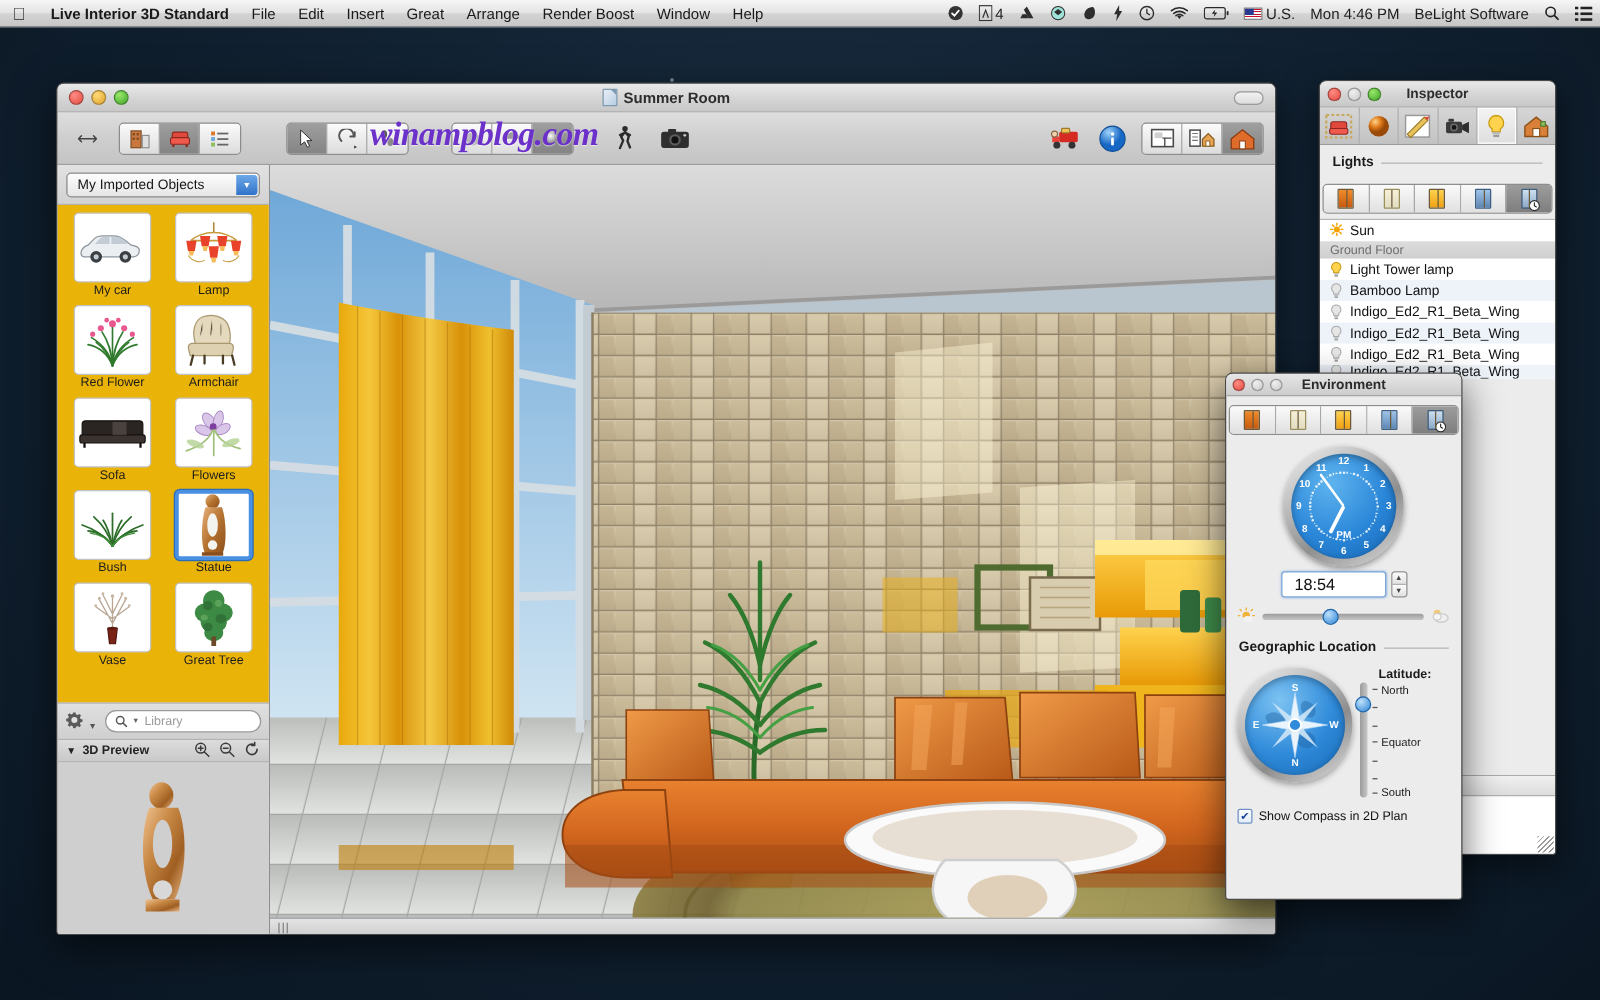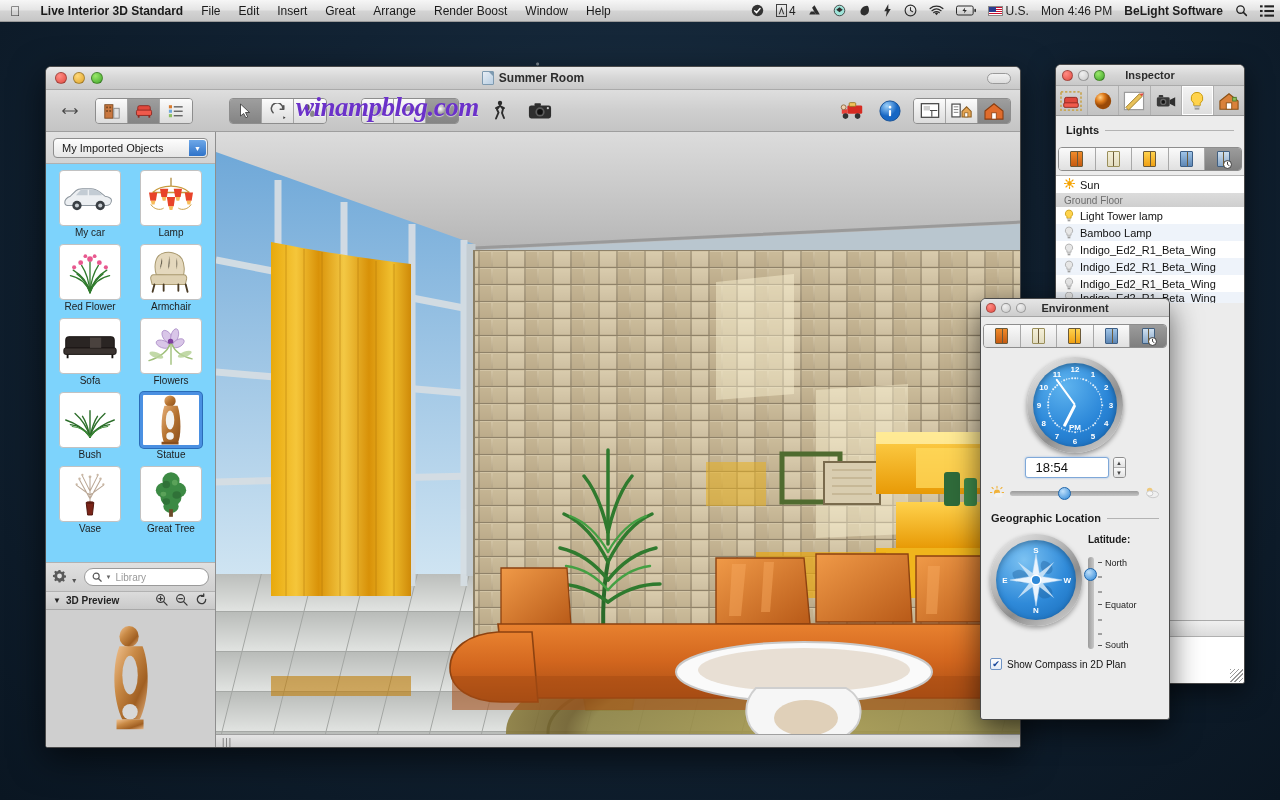--- a/index.html
+++ b/index.html
@@ -118,21 +118,21 @@
     background:linear-gradient(to bottom,#fdfdfd,#e6e6e6);
     display:flex; align-items:center; padding-left:8px;
     font-size:11px; color:#161616; position:relative;
   }
   .popup .pb {
     position:absolute; right:1px; top:1px; bottom:1px; width:17px;
     background:linear-gradient(to bottom,#6ea8e8,#2f73c9);
     border-radius:0 3px 3px 0; display:flex; align-items:center; justify-content:center;
     color:#fff; font-size:7px;
   }
-  .grid { flex:1; padding:6px 5px 0; display:grid; grid-template-columns:1fr 1fr; gap:2px 3px; align-content:start; background:#7dd3fc; overflow:hidden; }
+  .grid { flex:1; padding:6px 5px 0; display:grid; grid-template-columns:1fr 1fr; gap:2px 3px; align-content:start; background:#eab308; overflow:hidden; }
   .cell { text-align:center; }
   .thumb {
     width:62px; height:56px; margin:0 auto;
     background:#fff; border:1px solid #c2c2c2; border-radius:4px;
     display:flex; align-items:center; justify-content:center; overflow:hidden;
   }
   .cell.sel .thumb { border:3px solid #4a90e2; box-shadow:0 0 0 1px #2a6cb8; }
   .clabel { font-size:10px; color:#1d1d1d; margin:1px 0 4px; }
   .lib-search { padding:5px 6px; background:linear-gradient(to bottom,#e0e0e0,#cfcfcf); border-top:1px solid #b2b2b2; display:flex; align-items:center; gap:6px; }
   .gear { font-size:13px; color:#555; }
@@ -244,21 +244,21 @@
     padding:6px; box-shadow:0 2px 5px rgba(0,0,0,.35);
   }
   .cface2 {
     width:100%; height:100%; border-radius:50%; position:relative;
     background:radial-gradient(circle at 35% 25%,#7cc2f2 0%,#2f8ad9 55%,#1769b6 100%);
     box-shadow:inset 0 2px 6px rgba(0,0,0,.3);
     display:flex; align-items:center; justify-content:center;
   }
   .cface2 .lbl { position:absolute; color:#fff; font-size:8px; font-weight:bold; transform:translate(-50%,-50%); }
   .latcol { flex:1; display:flex; flex-direction:column; }
-  .latlabel { font-size:10px; font-weight:bold; color:#1b1b1b; text-align:left; margin-bottom:12px; }
+  .latlabel { font-size:10px; font-weight:bold; color:#1b1b1b; text-align:center; margin-bottom:1px; }
   .latbody { display:flex; gap:4px; flex:1; }
   .vtrack { width:6px; border-radius:3px; background:linear-gradient(to right,#9b9b9b,#c8c8c8); position:relative; height:92px; }
   .vknob { position:absolute; left:-4px; width:13px; height:13px; border-radius:50%;
     background:radial-gradient(circle at 35% 30%,#bfe0fb,#2b85d6); border:1px solid #1f66ab; }
   .ticks { position:relative; height:92px; flex:1; }
   .tick { position:absolute; left:0; display:flex; align-items:center; gap:3px; font-size:9px; color:#1b1b1b; transform:translateY(-50%); }
   .tick i { width:4px; height:1px; background:#555; display:block; }
   .checkrow { display:flex; align-items:center; gap:5px; padding:9px 9px 0; font-size:10px; color:#111; }
   .cb { width:12px; height:12px; border:1px solid #6f93c4; border-radius:2px;
     background:linear-gradient(to bottom,#fdfdfd,#e4ecf6); display:flex; align-items:center; justify-content:center;
@@ -334,21 +334,21 @@
           <rect x="0.6" y="0.6" width="20" height="10.8" rx="2" fill="none" stroke="#2b2b2b" stroke-width="1.2"></rect>
           <rect x="22" y="4" width="2" height="4" rx="1" fill="#2b2b2b"></rect>
           <path d="M11 2.4L7.6 6.6h2.6L9.6 9.6 13 5.4h-2.6z" fill="#2b2b2b"></path>
         </svg>
     </span>
     <span class="mr">
       <span class="flag"></span>
       <span>U.S.</span>
     </span>
     <span class="mr">Mon 4:46 PM</span>
-    <span class="mr" style="font-weight:bold;">BeLight Software</span>
+    <span class="mr" style="font-weight:normal;">BeLight Software</span>
     <span class="mr">
       <svg width="13" height="13" viewBox="0 0 16 16">
           <circle cx="6.8" cy="6.8" r="4.6" fill="none" stroke="#222" stroke-width="1.6"></circle>
           <path d="M10.3 10.3L14 14" stroke="#222" stroke-width="1.8" stroke-linecap="round"></path>
         </svg>
     </span>
     <span class="mr">
       <svg width="14" height="12" viewBox="0 0 16 13">
           <g fill="#222">
             <rect y="0" width="3" height="2.4"></rect>

